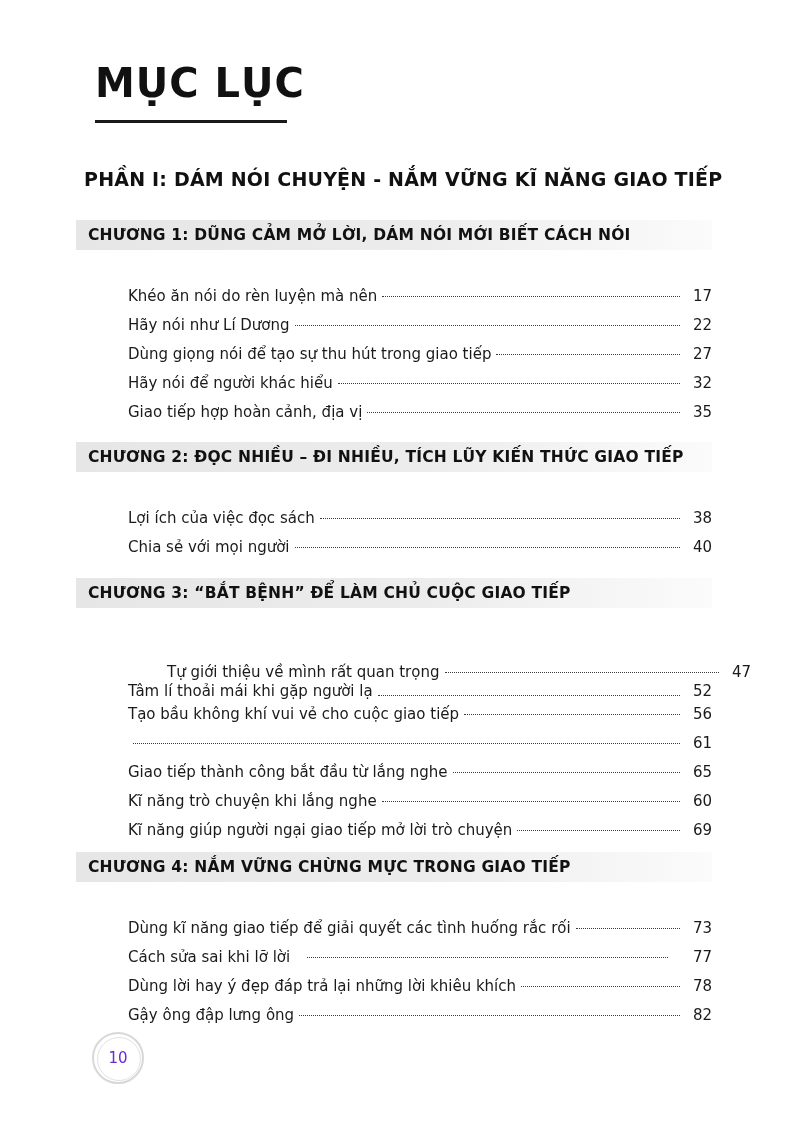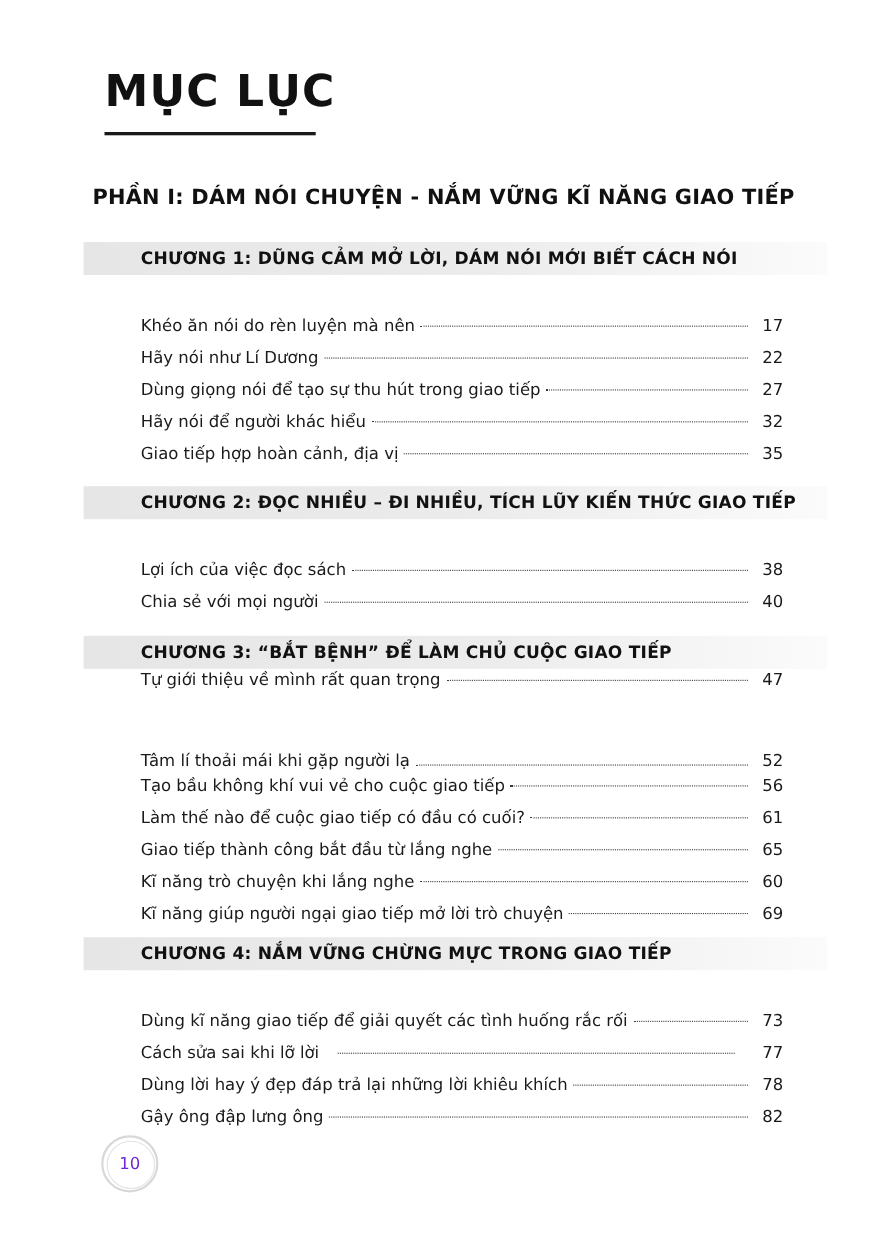--- a/index.html
+++ b/index.html
@@ -57,21 +57,20 @@
 
   
   .chapter-band {
     position: absolute;
     left: 76px;
     width: 636px;
     height: 30px;
     background: linear-gradient(to right, #e6e6e6 0%, #ececec 55%, #fbfbfb 100%);
     display: flex;
     align-items: center;
-    padding-left: 40px;
   }
   .chapter-band .chapter-label {
     padding-left: 12px;
     font-size: 15.5px;
     font-weight: bold;
     color: #111;
     letter-spacing: 0.2px;
     white-space: nowrap;
   }
 
@@ -203,37 +202,36 @@
   </div>
   <div class="entry" style="top:538px;">
     <span class="etitle">Chia sẻ với mọi người</span>
     <span class="leader"></span>
     <span class="epage">40</span>
   </div>
 
   <div class="chapter-band" style="top:578px;">
     <span class="chapter-label">CHƯƠNG 3: “BẮT BỆNH” ĐỂ LÀM CHỦ CUỘC GIAO TIẾP</span>
   </div>
-  <div class="entry" style="top:609px;">
+  <div class="entry" style="top:663px;margin-left:39px;">
     <span class="etitle">Tự giới thiệu về mình rất quan trọng</span>
     <span class="leader"></span>
     <span class="epage">47</span>
   </div>
   <div class="entry" style="top:676px;align-items:flex-end;">
     <span class="etitle">Tâm lí thoải mái khi gặp người lạ</span>
     <span class="leader"></span>
     <span class="epage">52</span>
   </div>
   <div class="entry" style="top:705px;">
     <span class="etitle">Tạo bầu không khí vui vẻ cho cuộc giao tiếp</span>
     <span class="leader"></span>
     <span class="epage">56</span>
   </div>
   <div class="entry" style="top:734px;">
-    <span class="etitle">Làm thế nào để cuộc giao tiếp có đầu có cuối?</span>
     <span class="leader"></span>
     <span class="epage">61</span>
   </div>
   <div class="entry" style="top:763px;">
     <span class="etitle">Giao tiếp thành công bắt đầu từ lắng nghe</span>
     <span class="leader"></span>
     <span class="epage">65</span>
   </div>
   <div class="entry" style="top:792px;">
     <span class="etitle">Kĩ năng trò chuyện khi lắng nghe</span>

